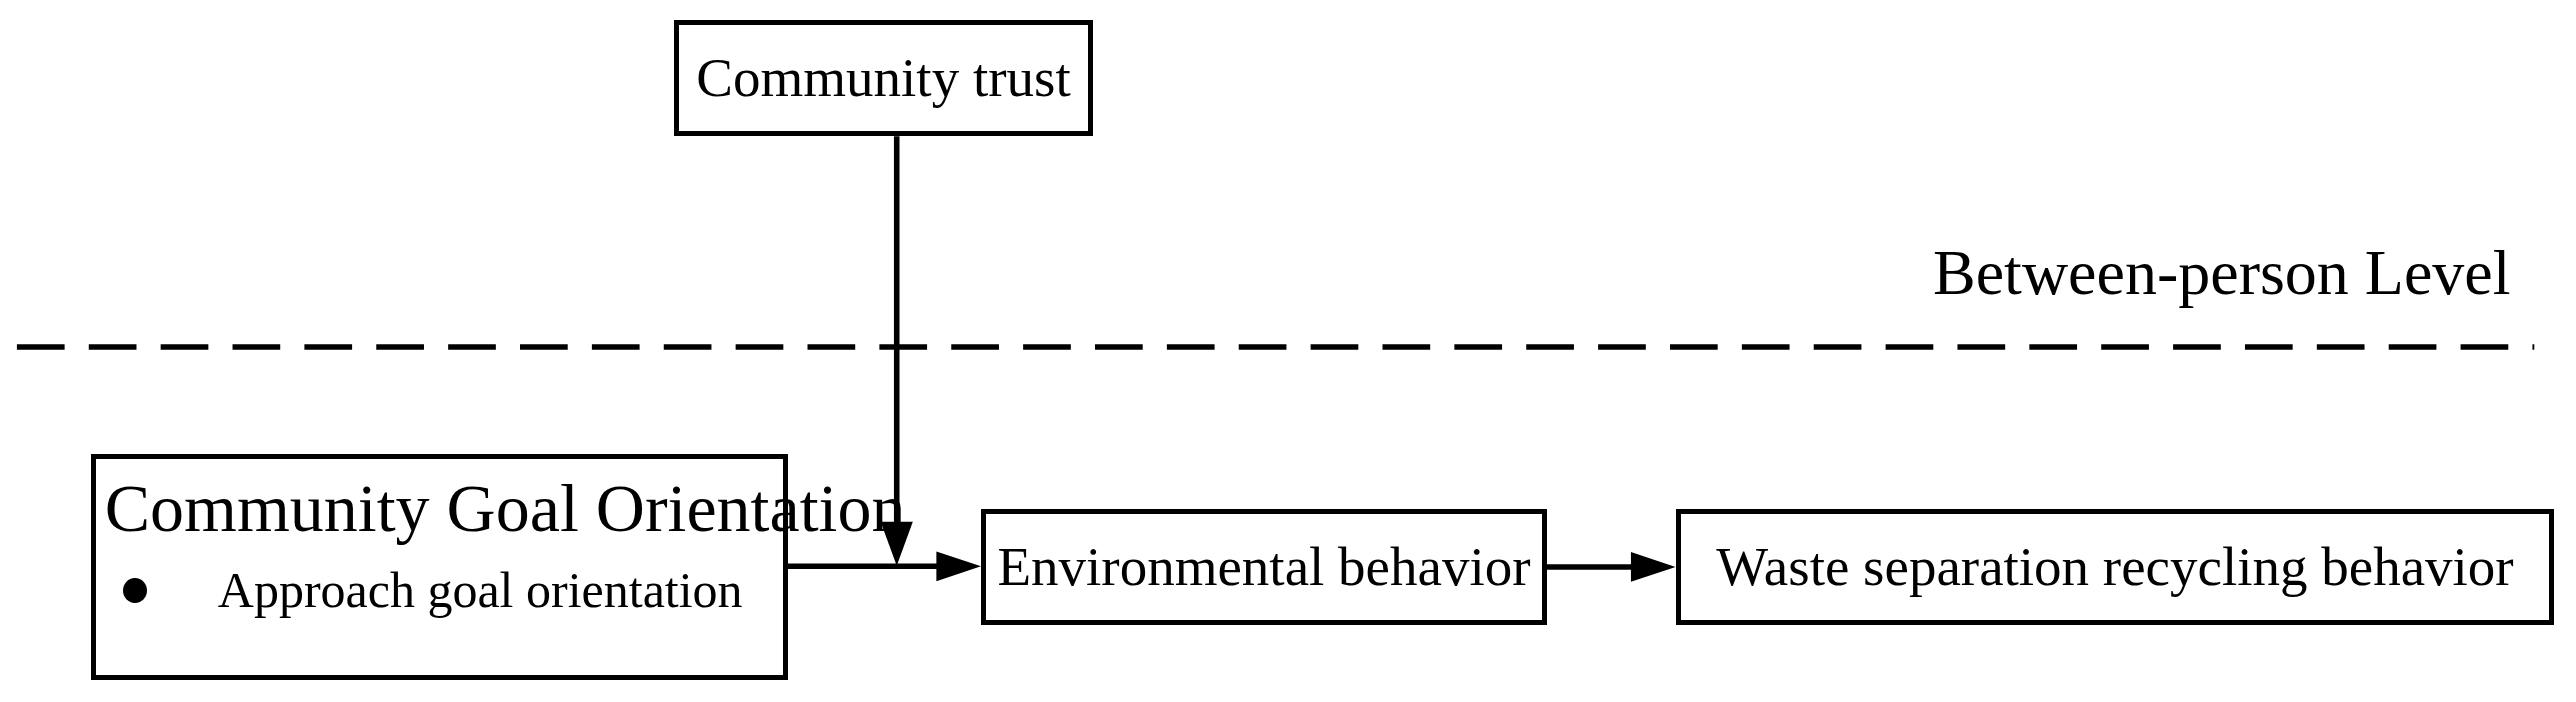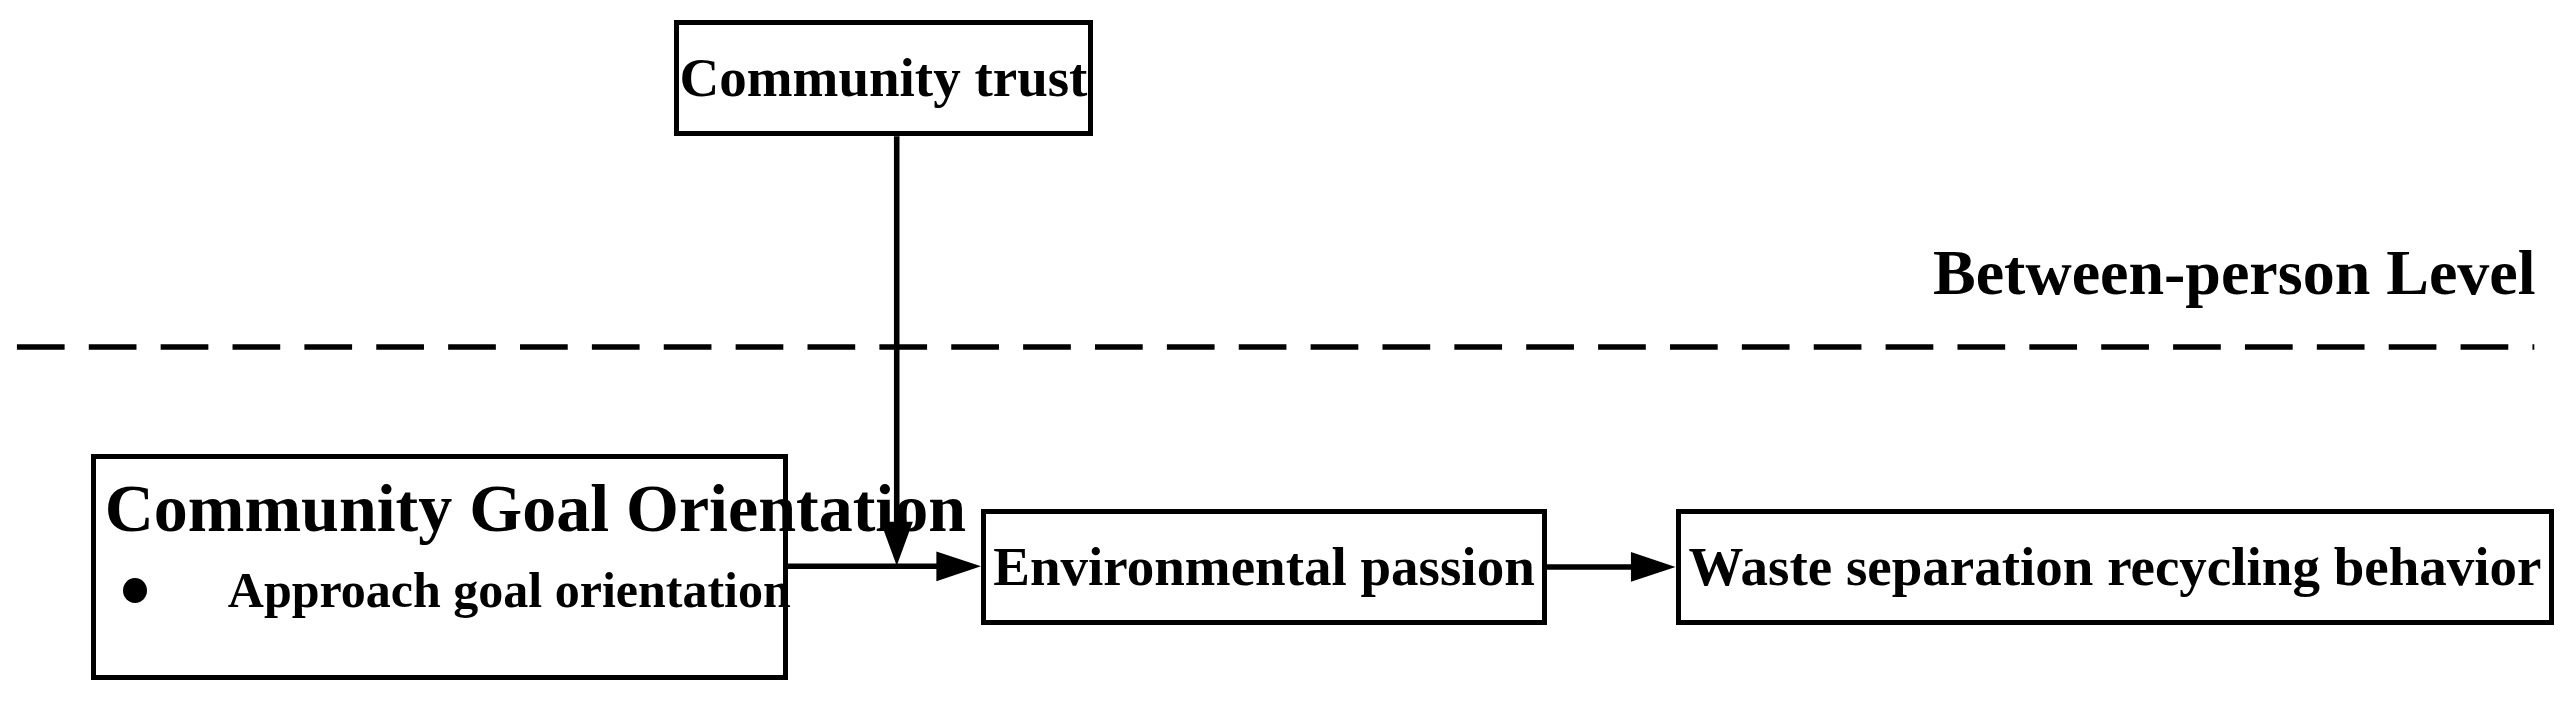--- a/index.html
+++ b/index.html
@@ -12,21 +12,20 @@
     background: var(--paper);
   }
   .canvas {
     position: relative;
     width: 2576px;
     height: 702px;
     background: var(--paper);
     font-family: "Liberation Serif", "DejaVu Serif", serif;
     color: var(--ink);
     overflow: hidden;
-    font-weight: bold;
   }
   .connectors {
     position: absolute;
     left: 0; top: 0;
     width: 2576px;
     height: 702px;
   }
   .connectors line {
     stroke: var(--ink);
     stroke-width: 9;
@@ -65,21 +64,21 @@
   }
   .bullet-row {
     display: flex;
     align-items: center;
     height: 53px;
     padding-left: 18.6px;
     font-size: 50px;
     line-height: 1;
     white-space: nowrap;
   }
-  .bullet-row.first { margin-top: 17.4px; gap: 10px; }
+  .bullet-row.first { margin-top: 17.4px; }
   .bullet-dot {
     flex: none;
     width: 23.5px;
     height: 25px;
     border-radius: 50%;
     background: var(--ink);
     margin-right: 71px;
   }
   .level-label {
     position: absolute;
@@ -119,21 +118,21 @@
 
   <div class="box goal-box">
     <div class="goal-title">Community Goal Orientation</div>
     <div class="bullet-row first">
       <span class="bullet-dot"></span>
       <span>Approach goal orientation</span>
     </div>
   </div>
 
   <div class="box env-box">
-    <span>Environmental passion</span>
+    <span>Environmental behavior</span>
   </div>
 
   <div class="box waste-box">
     <span>Waste separation recycling behavior</span>
   </div>
 
 </div>
 
 
 </body></html>

